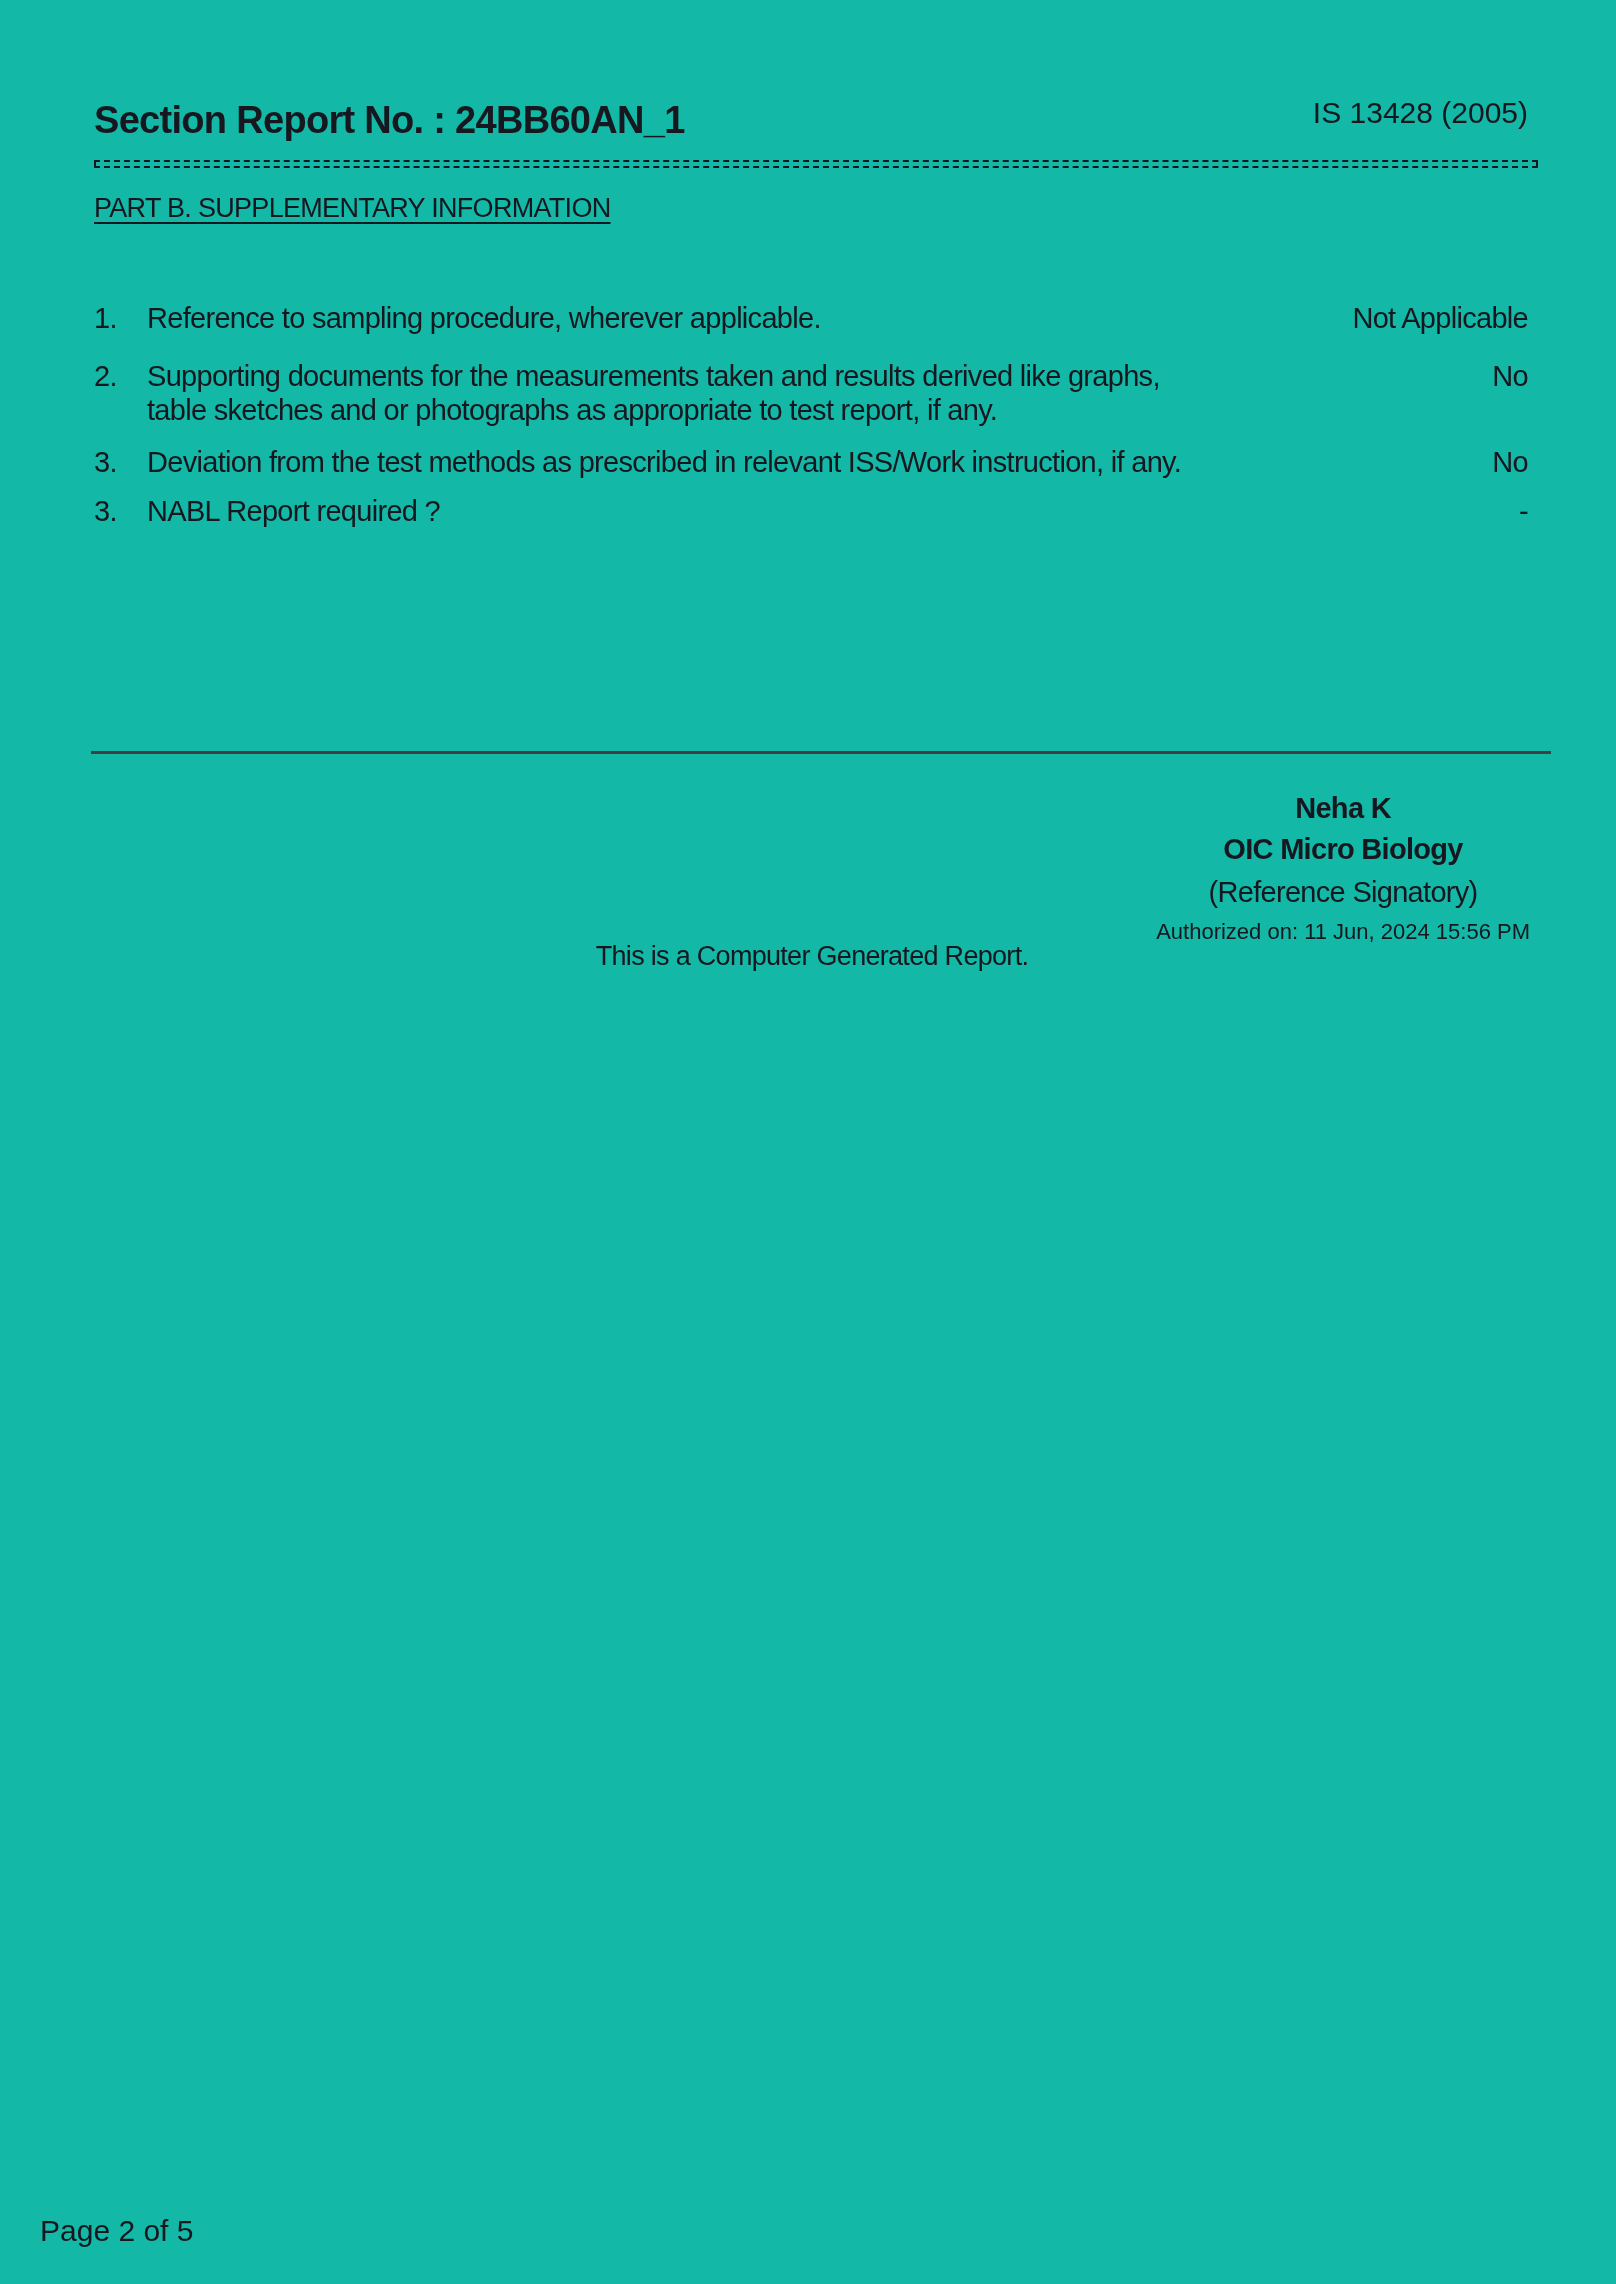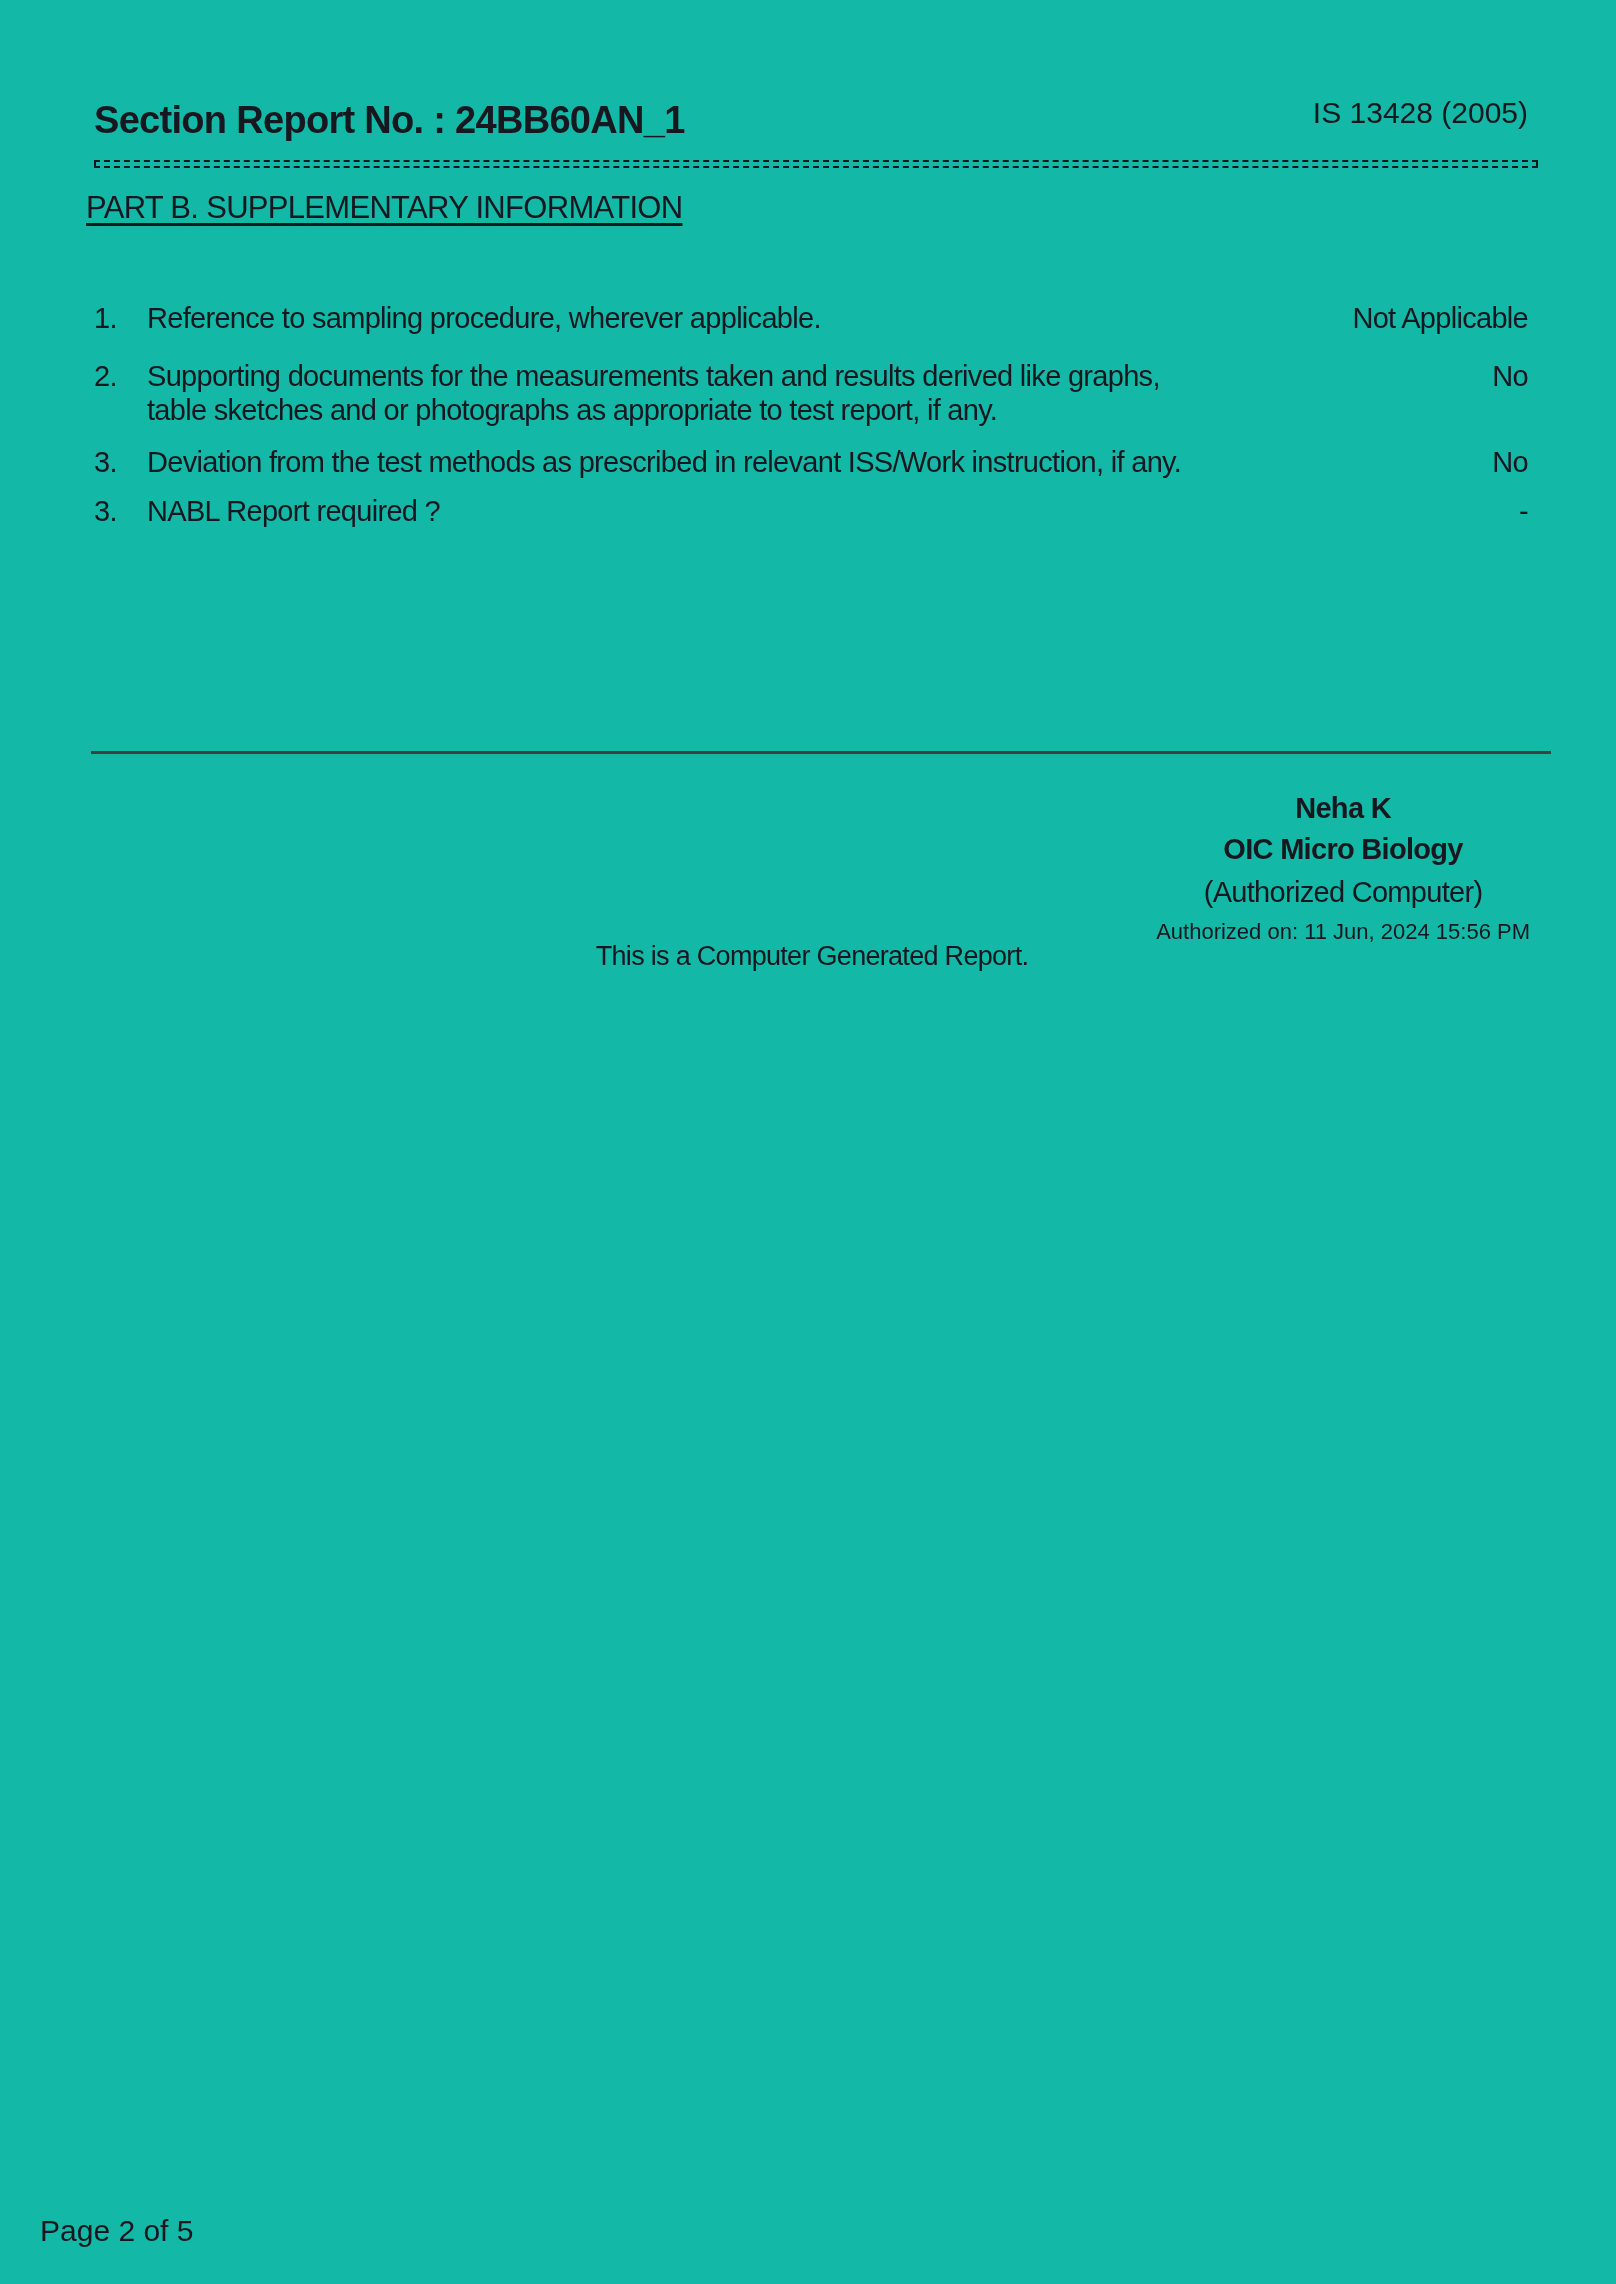--- a/index.html
+++ b/index.html
@@ -42,23 +42,23 @@
     position: absolute;
     left: 94px;
     right: 78px;
     top: 160px;
     height: 3.9px;
     border: 2.6px dashed var(--text-color, #17171f);
   }
 
   .part-heading {
     position: absolute;
-    left: 86px;
+    left: 94px;
     top: 189px;
-    font-size: 31px;
+    font-size: 27px;
     line-height: 38px;
     letter-spacing: -0.7px;
     text-decoration: underline;
     text-underline-offset: 4.6px;
     white-space: nowrap;
   }
 
   
   .supp-list {
     position: absolute;
@@ -196,21 +196,21 @@
       <div class="item-value">-</div>
     </div>
 
   </div>
 
   <div class="sig-rule"></div>
 
   <div class="signature-block">
     <div class="sig-name">Neha K</div>
     <div class="sig-designation">OIC Micro Biology</div>
-    <div class="sig-role">(Authorized Computer)</div>
+    <div class="sig-role">(Reference Signatory)</div>
     <div class="sig-authorized">Authorized on: 11 Jun, 2024 15:56 PM</div>
   </div>
 
   <div class="generated-note">This is a Computer Generated Report.</div>
 
   <div class="page-footer">Page 2 of 5</div>
 
 </div>
 
 

